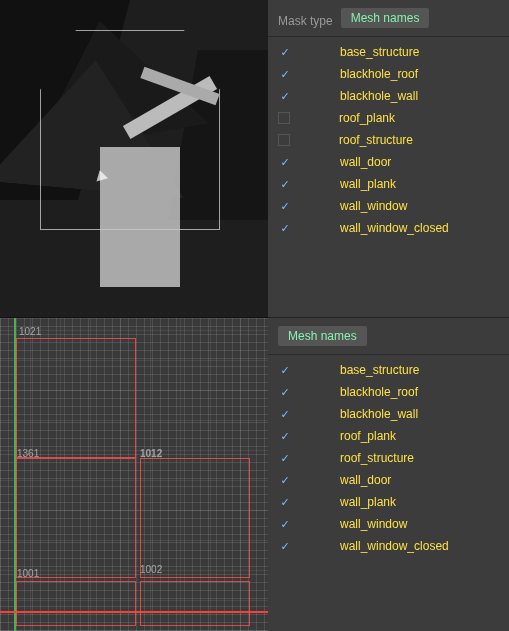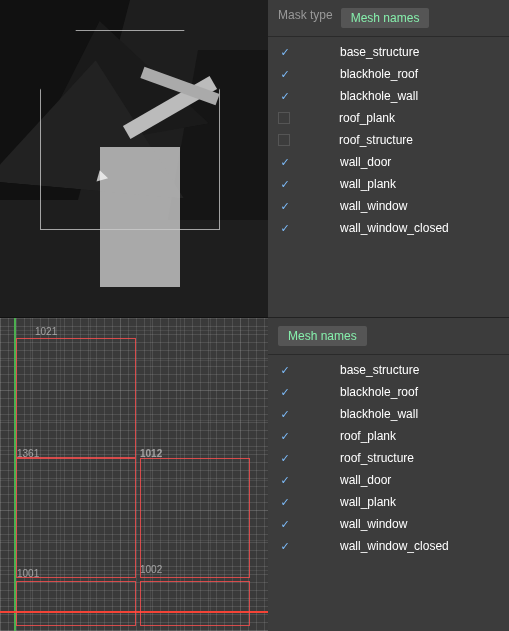--- a/index.html
+++ b/index.html
@@ -215,21 +215,21 @@
     .mask-panel-top {
       height: 318px;
       background: #3c3c3c;
       border-bottom: 1px solid #222;
       display: flex;
       flex-direction: column;
     }
 
     .mask-header {
       display: flex;
-      align-items: flex-start;
+      align-items: flex-end;
       padding: 8px 10px;
       border-bottom: 1px solid #2a2a2a;
     }
 
     .mask-label {
       color: #999;
       margin-right: 8px;
       font-size: 12px;
     }
 
@@ -291,21 +291,21 @@
 
     .mask-header-bottom {
       display: flex;
       align-items: center;
       padding: 8px 10px;
       border-bottom: 1px solid #2a2a2a;
     }
 
     .mesh-item-name {
       font-size: 12px;
-      color: #ffffff;
+      color: #fde047;
       padding-left: 40px;
     }
 
     
     .mesh-list::-webkit-scrollbar {
       width: 6px;
     }
     .mesh-list::-webkit-scrollbar-track {
       background: #333;
     }
@@ -335,21 +335,21 @@
         </div>
       </div>
     </div>
 
     <div class="uv-editor">
       <div class="uv-grid"></div>
       <div class="uv-content"></div>
       <div class="green-line-v"></div>
       <div class="red-line-h"></div>
 
-      <div class="uv-label" style="top: 8px; left: 35px;">1021</div>
+      <div class="uv-label" style="top: 8px; left: 19px;">1021</div>
       <div class="uv-label" style="top: 130px; left: 17px;">1361</div>
       <div class="uv-label" style="top: 130px; left: 140px; font-weight: bold;">1012</div>
       <div class="uv-label" style="top: 250px; left: 17px;">1001</div>
       <div class="uv-label" style="top: 246px; left: 140px;">1002</div>
 
       <div class="uv-tile" style="top:20px; left:16px; width:120px; height:120px;"></div>
       <div class="uv-tile" style="top:140px; left:16px; width:120px; height:120px;"></div>
       <div class="uv-tile" style="top:140px; left:140px; width:110px; height:120px;"></div>
       <div class="uv-tile" style="top:263px; left:16px; width:120px; height:45px;"></div>
       <div class="uv-tile" style="top:263px; left:140px; width:110px; height:45px;"></div>

